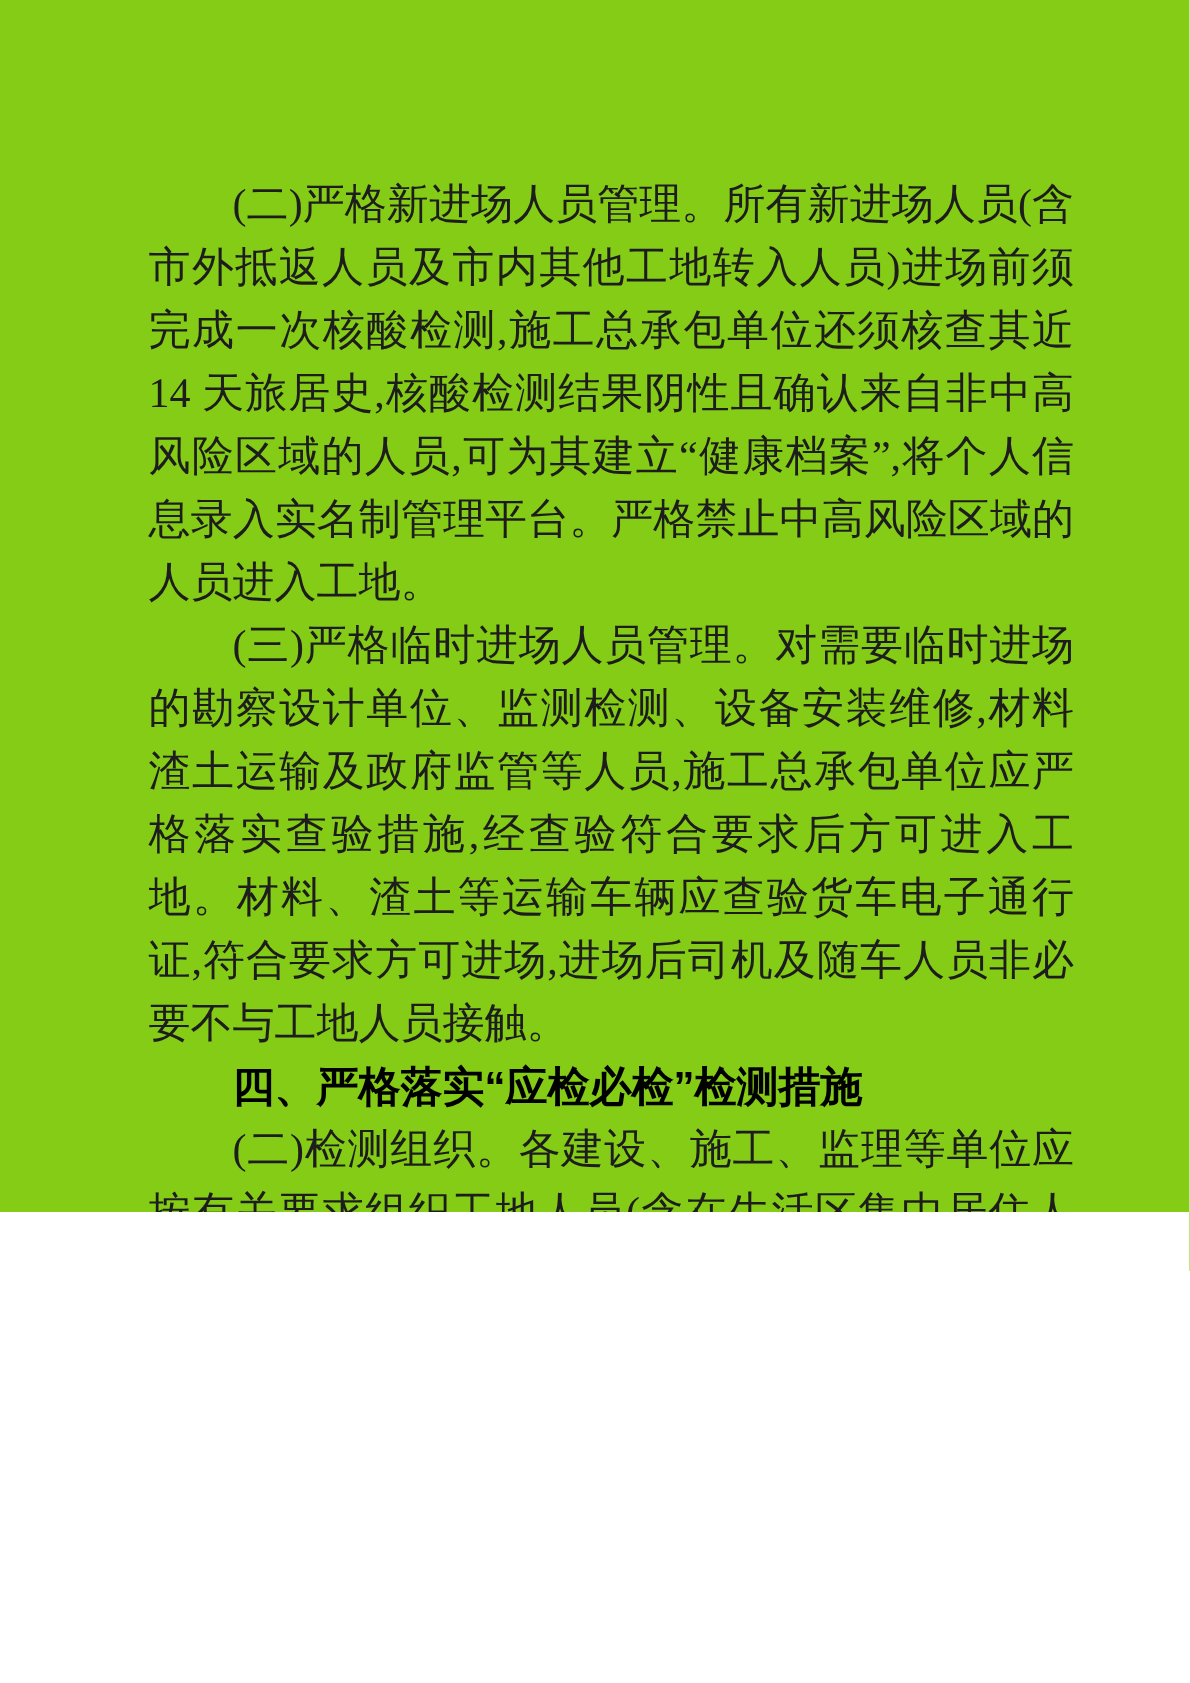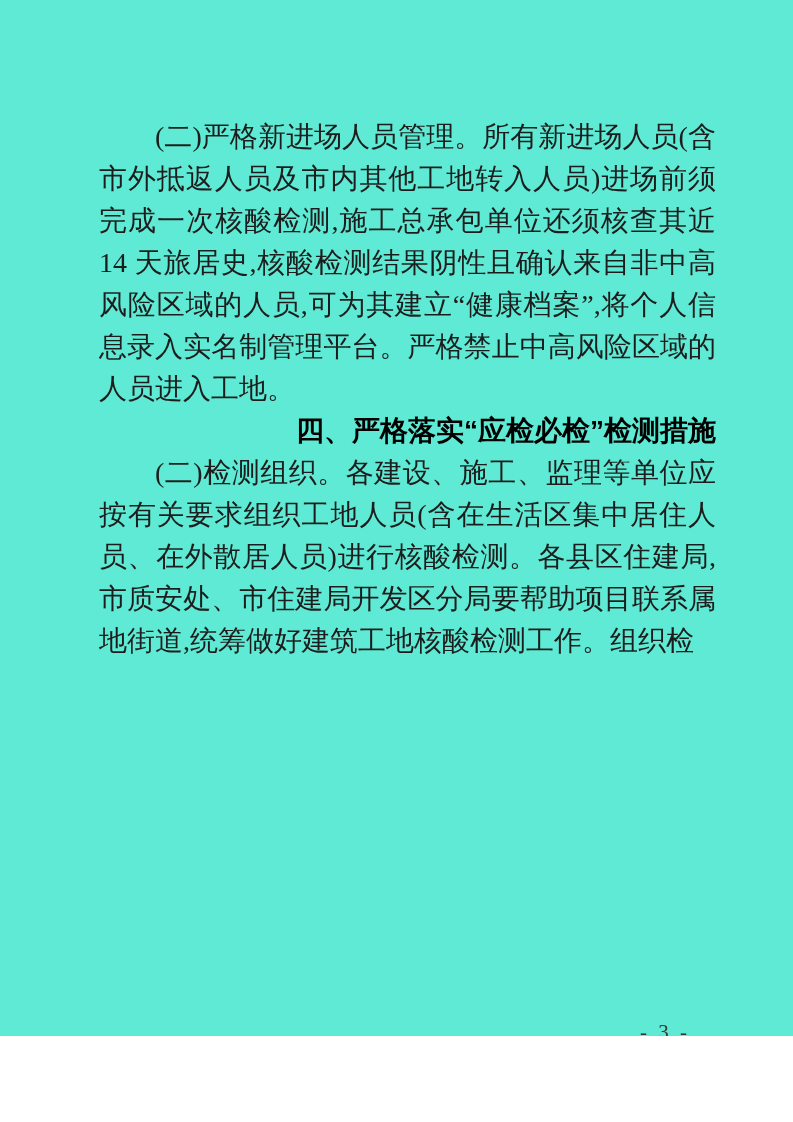--- a/index.html
+++ b/index.html
@@ -3,22 +3,22 @@
 <meta charset="utf-8">
 <style>
   html, body {
     margin: 0;
     padding: 0;
     background: #ffffff;
   }
   .page {
     position: relative;
     width: 793px;
-    height: 1036px;
-    background: #5eead4;
+    height: 808px;
+    background: #84cc16;
     overflow: hidden;
     font-family: "Liberation Serif", serif;
   }
   .content {
     position: absolute;
     left: 99px;
     top: 116px;
     width: 617px;
   }
   .para {
@@ -32,36 +32,36 @@
     font-family: "Liberation Serif", "DejaVu Serif", serif;
   }
   .heading {
     margin: 0;
     font-size: 28px;
     line-height: 42px;
     color: #000000;
     font-weight: bold;
     text-indent: 2em;
     font-family: "Liberation Sans", "DejaVu Sans", sans-serif;
-    text-align: right;
   }
   .page-number {
     position: absolute;
     left: 640px;
     top: 1018px;
     font-size: 21px;
     line-height: 28px;
     color: #3a3a3a;
     letter-spacing: 3px;
     font-family: "Liberation Serif", "DejaVu Serif", serif;
   }
 </style>
 </head>
 <body>
 
 <div class="page">
   <div class="content">
     <p class="para">(二)严格新进场人员管理。所有新进场人员(含市外抵返人员及市内其他工地转入人员)进场前须完成一次核酸检测,施工总承包单位还须核查其近 14 天旅居史,核酸检测结果阴性且确认来自非中高风险区域的人员,可为其建立“健康档案”,将个人信息录入实名制管理平台。严格禁止中高风险区域的人员进入工地。</p>
+    <p class="para">(三)严格临时进场人员管理。对需要临时进场的勘察设计单位、监测检测、设备安装维修,材料渣土运输及政府监管等人员,施工总承包单位应严格落实查验措施,经查验符合要求后方可进入工地。材料、渣土等运输车辆应查验货车电子通行证,符合要求方可进场,进场后司机及随车人员非必要不与工地人员接触。</p>
     <h2 class="heading">四、严格落实“应检必检”检测措施</h2>
     <p class="para">(二)检测组织。各建设、施工、监理等单位应按有关要求组织工地人员(含在生活区集中居住人员、在外散居人员)进行核酸检测。各县区住建局,市质安处、市住建局开发区分局要帮助项目联系属地街道,统筹做好建筑工地核酸检测工作。组织检</p>
   </div>
   <div class="page-number">- 3 -</div>
 </div>
 
 </body></html>

